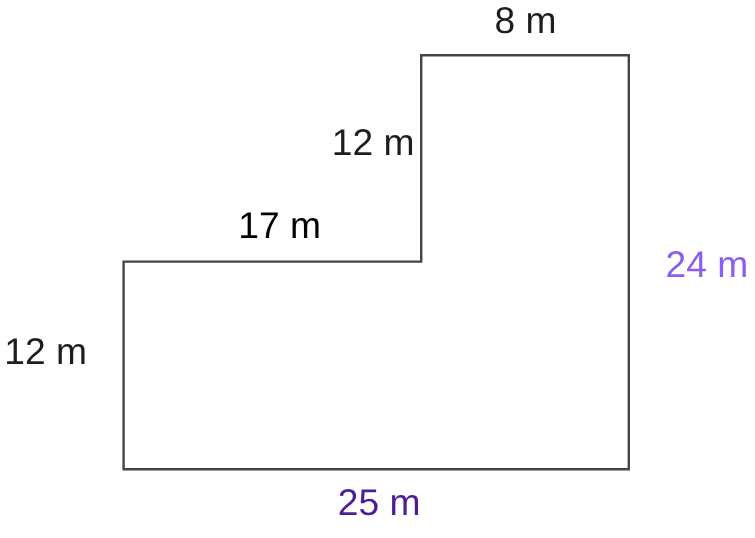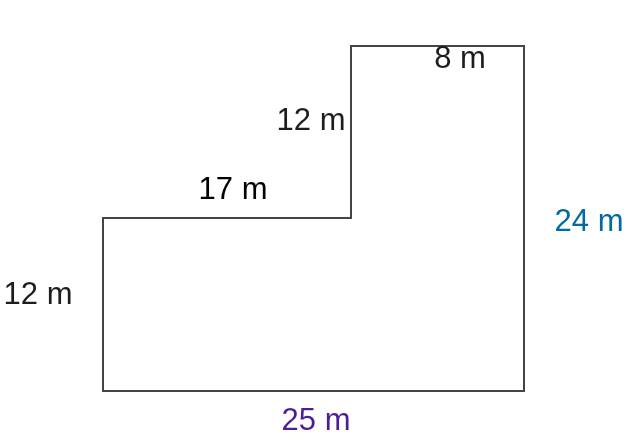--- a/index.html
+++ b/index.html
@@ -24,21 +24,21 @@
   }
   .dim-label {
     position: absolute;
     transform: translate(-50%, -50%);
     font-size: 31px;
     line-height: 1;
     color: #1d1d1d;
     white-space: nowrap;
     letter-spacing: 0px;
   }
-  .lbl-top        { left: 460px; top: 17px; margin-top: 40px;  }
+  .lbl-top        { left: 438px; top: 17px;  }
   .lbl-upper-left { left: 311px; top: 119px; }
   .lbl-middle     { left: 233px; top: 188px; }
   .lbl-right      { left: 589px; top: 220px; }
   .lbl-left       { left: 38px;  top: 293px; }
   .lbl-bottom     { left: 316px; top: 419px; }
 </style>
 </head>
 <body>
 
 <div class="stage">
@@ -46,19 +46,19 @@
   <svg class="shape-svg" viewBox="0 0 629 448">
     <polygon fill="none" stroke-linejoin="miter" points="351,46 524,46 524,391 103,391 103,218 351,218" stroke="#454545" stroke-width="2"></polygon>
   </svg>
 
   <div class="dim-label lbl-top" style="color: rgb(29, 29, 29);">8 m</div>
 
   <div class="dim-label lbl-upper-left" style="color: rgb(29, 29, 29);">12 m</div>
 
   <div class="dim-label lbl-middle" style="color: #000000;">17 m</div>
 
-  <div class="dim-label lbl-right" style="color: #0369a1;">24 m</div>
+  <div class="dim-label lbl-right" style="color: #8b5cf6;">24 m</div>
 
   <div class="dim-label lbl-left" style="color: rgb(29, 29, 29);">12 m</div>
 
   <div class="dim-label lbl-bottom" style="color: #4c1d95;">25 m</div>
 
 </div>
 
 </body></html>

